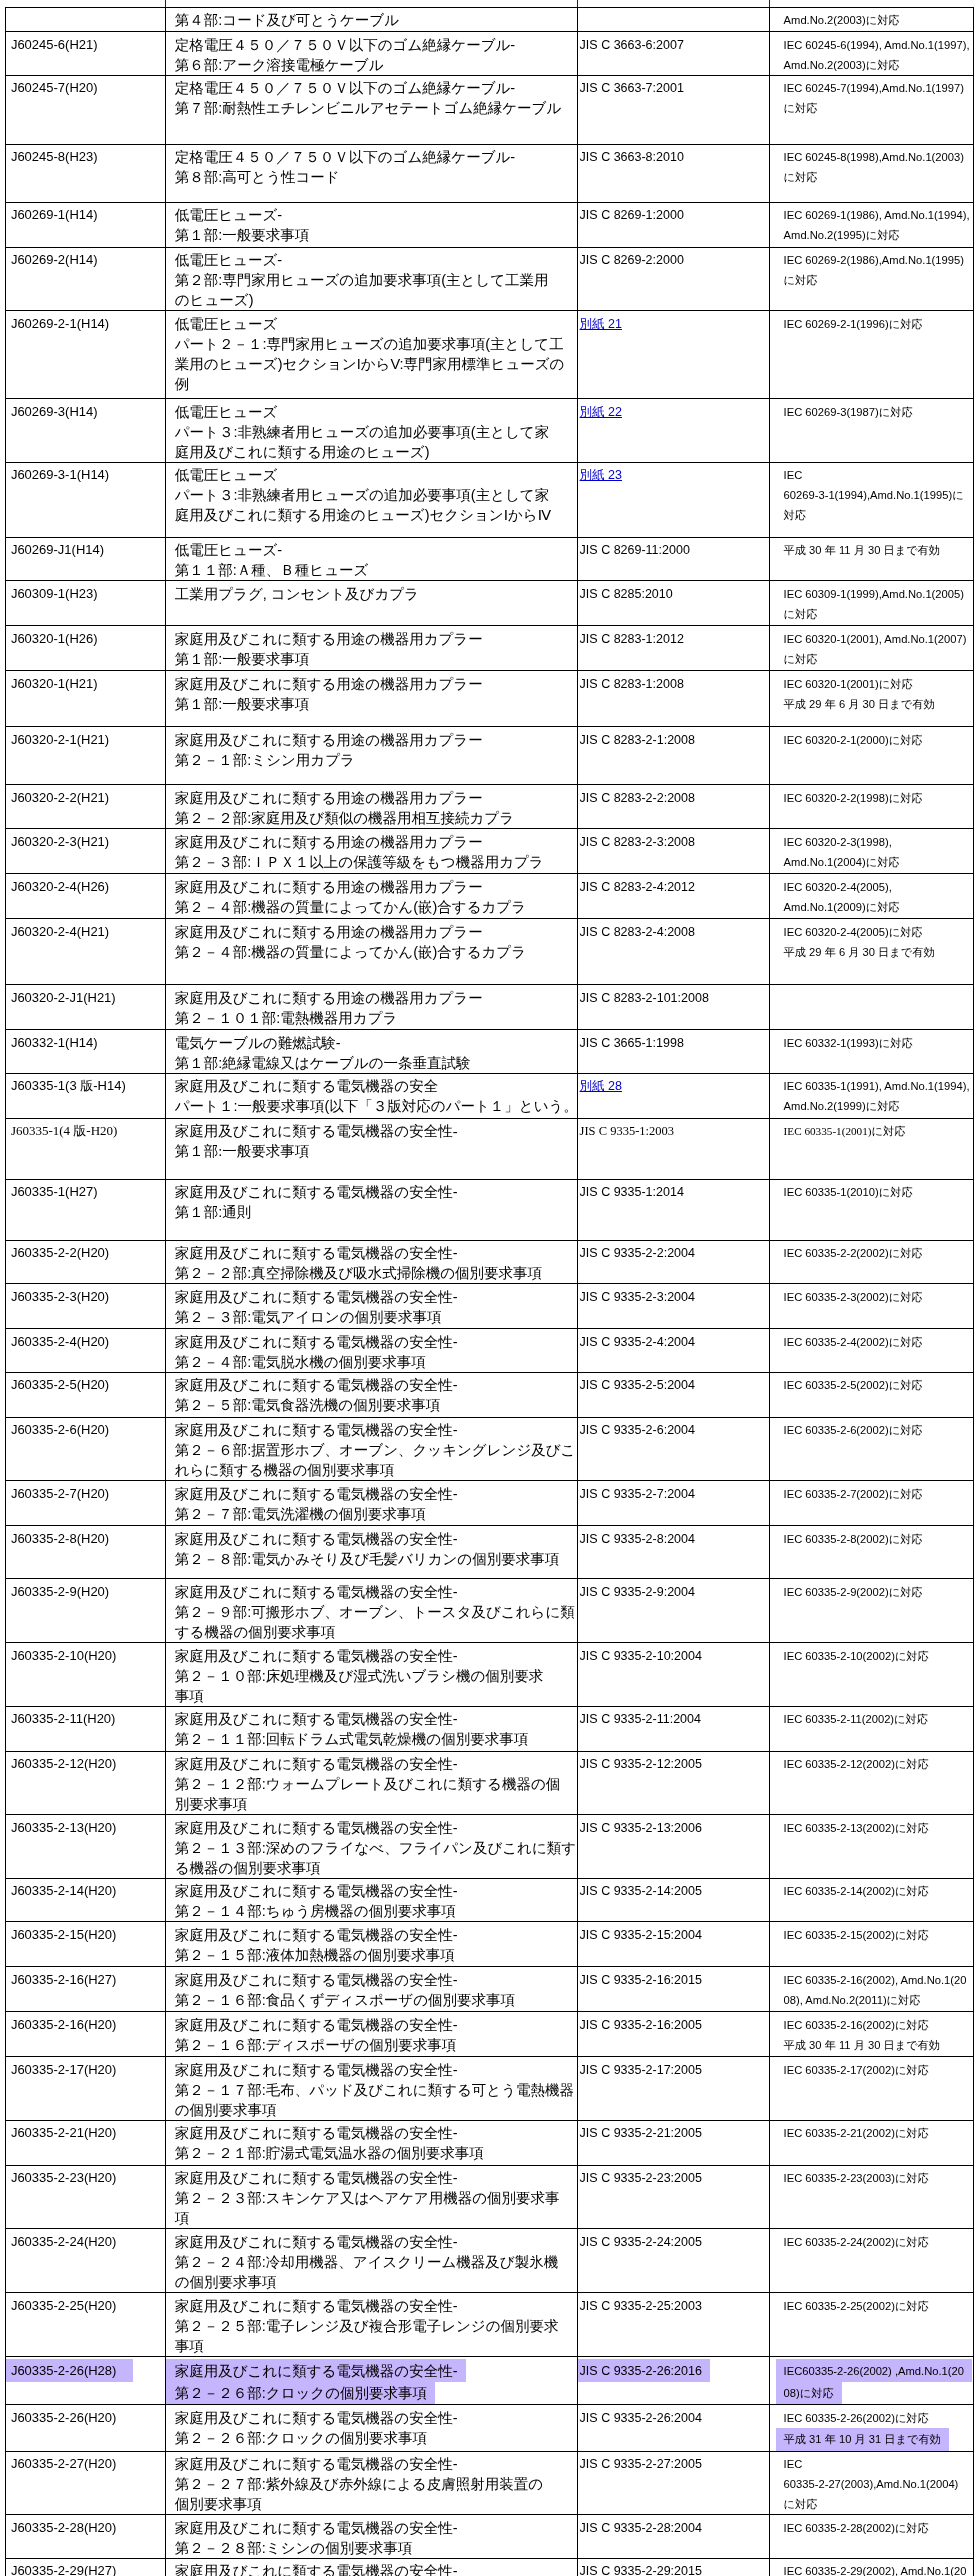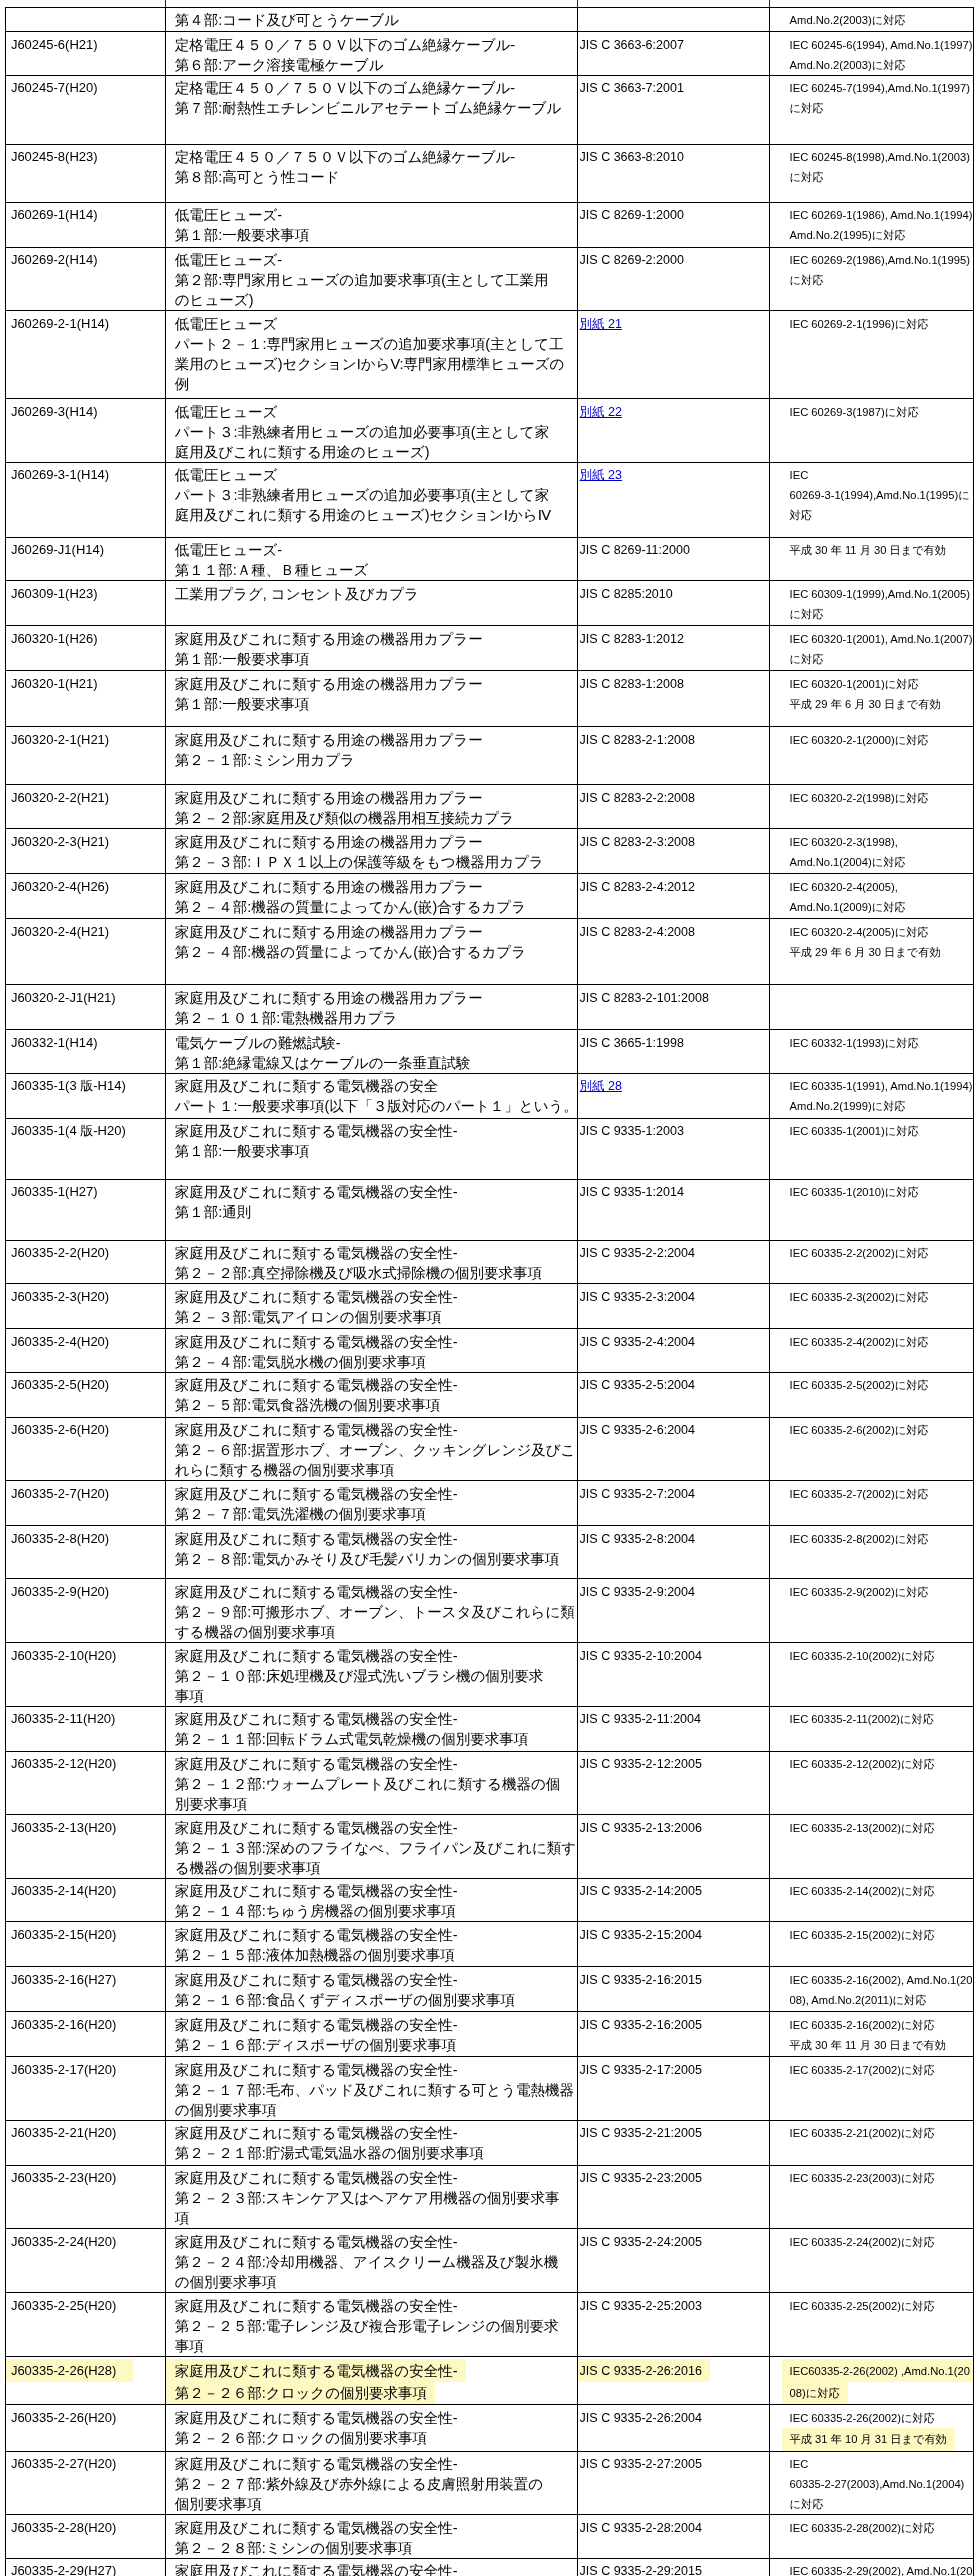--- a/index.html
+++ b/index.html
@@ -8,23 +8,23 @@
   .stub{position:absolute;top:0;width:1.3px;height:6.6px;background:#222;}
   table.std{position:absolute;left:4.6px;top:6.6px;width:969px;border-collapse:collapse;
             table-layout:fixed;border:1.3px solid #000;}
   td{border-left:0.7px solid #000;border-right:0.7px solid #000;vertical-align:top;
      padding:2.6px 2.6px 0 9.2px;overflow:hidden;}
   tr{border-top:1.3px solid #000;border-bottom:1.3px solid #000;}
   .ln{white-space:nowrap;line-height:20px;}
   .cell-code{padding-left:5.3px;font-size:13px;}
   .cell-desc{font-size:14.5px;}
   .cell-jis{padding-left:2px;font-size:12.5px;}
-  .cell-iec{padding-left:20px;font-size:11.2px;}
+  .cell-iec{padding-left:14px;font-size:11.2px;}
   .t{display:inline-block;}
-  .hl{background:#fef9c3;padding:1.3px 8px 1.3px 2px;margin-left:-2px;}
+  .hl{background:#c4b5fd;padding:1.3px 8px 1.3px 2px;margin-left:-2px;}
   .cell-code .hl{margin-left:-5.3px;padding-left:5.3px;padding-right:17px;}
   .cell-desc .hl{margin-left:-9.2px;padding-left:9.2px;}
   .cell-jis .hl{margin-left:-10px;padding-left:10px;}
   .cell-iec .hl{margin-left:-8px;padding-left:8px;}
   .link{color:#0000cc;text-decoration:underline;cursor:pointer;}
 </style>
 </head>
 <body>
 
 <div id="page">
@@ -359,21 +359,21 @@
             <div class="ln"><span class="t">パート１:一般要求事項(以下「３版対応のパート１」という。)</span></div>
           </td>
       <td class="cell-jis">
             <div class="ln"><span class="t link">別紙 28</span></div>
           </td>
       <td class="cell-iec">
             <div class="ln"><span class="t">IEC 60335-1(1991), Amd.No.1(1994),</span></div>
             <div class="ln"><span class="t">Amd.No.2(1999)に対応</span></div>
           </td>
     </tr>
-        <tr style="height: 61px;">
+        <tr style="height: 61px; font-family: Liberation Serif, serif;">
       <td class="cell-code">
             <div class="ln"><span class="t">J60335-1(4 版-H20)</span></div>
           </td>
       <td class="cell-desc">
             <div class="ln"><span class="t">家庭用及びこれに類する電気機器の安全性-</span></div>
             <div class="ln"><span class="t">第１部:一般要求事項</span></div>
           </td>
       <td class="cell-jis">
             <div class="ln"><span class="t">JIS C 9335-1:2003</span></div>
           </td>

